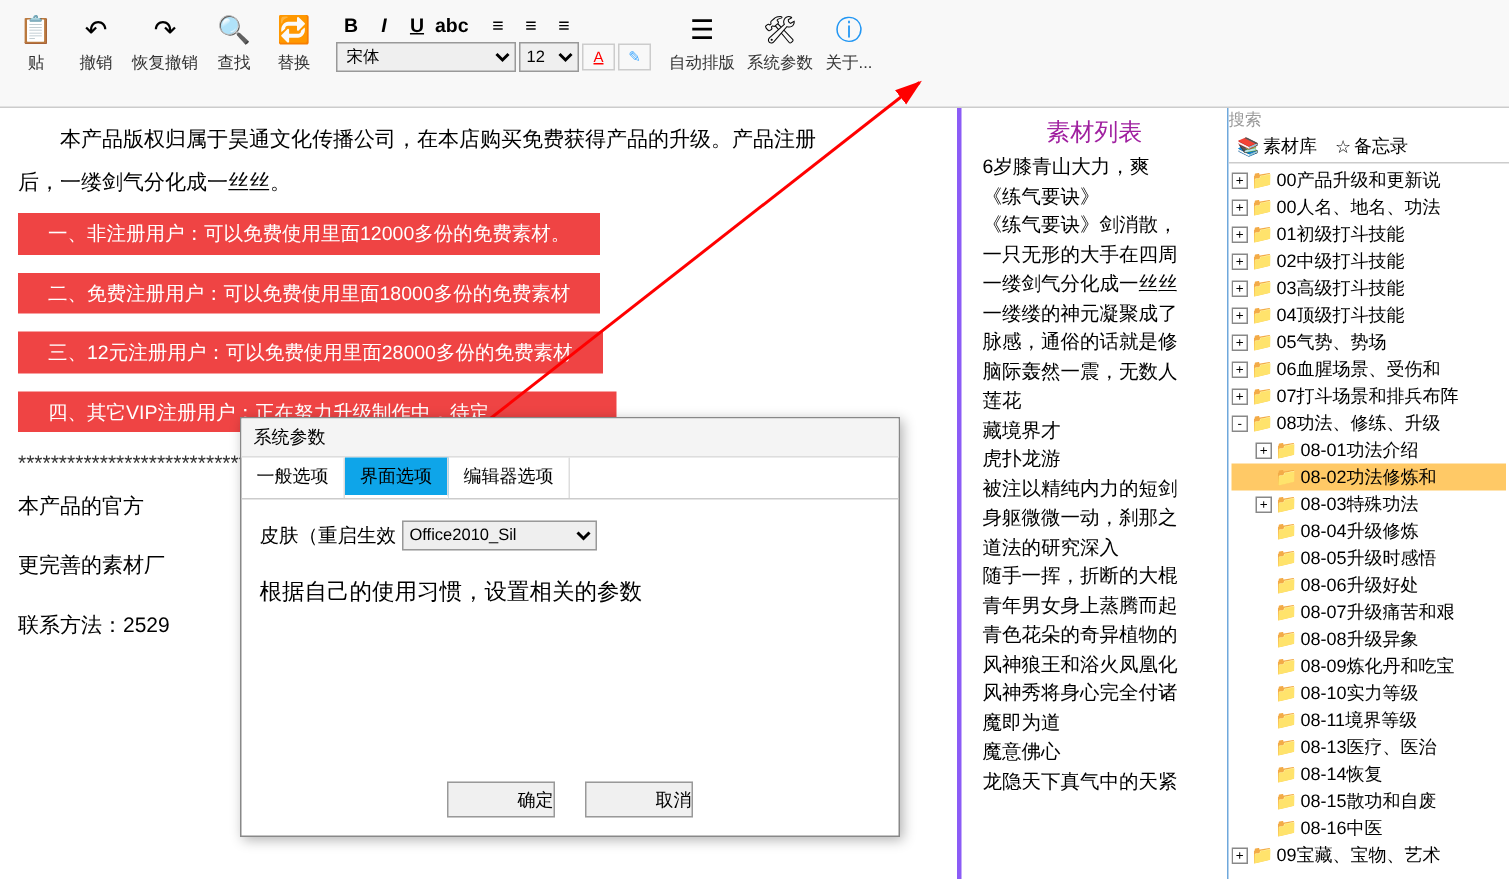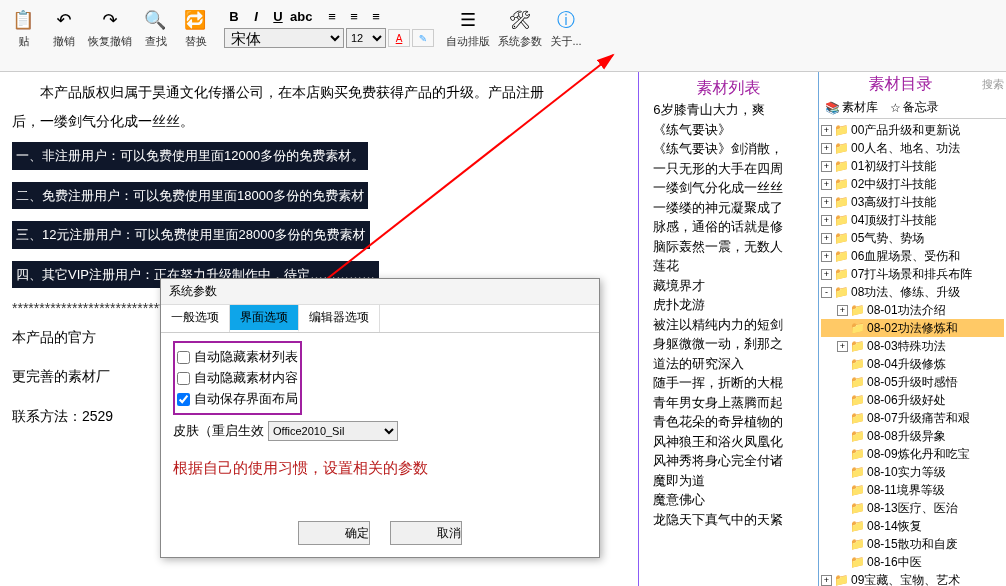--- a/index.html
+++ b/index.html
@@ -3,28 +3,28 @@
 <meta charset="utf-8">
 <style>
 * { box-sizing: border-box; margin: 0; padding: 0; }
 body { font-family: "Microsoft YaHei", SimSun, sans-serif; font-size: 12px; background: #fff; overflow: hidden; width: 1006px; height: 586px; position: relative; }
 .toolbar { display: flex; align-items: flex-start; padding: 2px 4px; border-bottom: 1px solid #ccc; height: 72px; background: #f8f8f8; }
 .tool-group { display: flex; flex-direction: column; align-items: center; margin: 0 4px; padding-top: 6px; }
 .tool-icon { width: 32px; height: 24px; display: flex; align-items: center; justify-content: center; font-size: 18px; }
 .tool-label { font-size: 11px; color: #333; margin-top: 2px; }
 .format-bar { display: flex; align-items: center; gap: 2px; }
 .fmt-btn { width: 20px; height: 20px; border: none; background: transparent; font-weight: bold; font-size: 13px; }
-.font-select { width: 120px; height: 20px; border: 1px solid #999; font-size: 15px; padding: 0 2px; }
+.font-select { width: 120px; height: 20px; border: 1px solid #999; font-size: 11px; padding: 0 2px; }
 .size-select { width: 40px; height: 20px; border: 1px solid #999; font-size: 11px; }
 .color-btn { width: 22px; height: 18px; border: 1px solid #ccc; display: inline-flex; align-items: center; justify-content: center; font-size: 10px; }
 .main { display: flex; height: 514px; }
 .editor { flex: 1; padding: 8px 12px; position: relative; overflow: hidden; }
 .editor p { font-size: 14px; line-height: 1.8; margin-bottom: 4px; }
-.notice-line { background: #0f172a; color: #fff; padding: 2px 4px; display: inline-block; margin: 4px 0; font-size: 13px; }
-.side-left { width: 180px; border-left: 1px solid #8b5cf6; padding: 4px 2px; overflow: hidden; font-family: Liberation Mono, monospace; }
+.notice-line { background: #ef4444; color: #fff; padding: 2px 20px; display: inline-block; margin: 4px 0; font-size: 13px; }
+.side-left { width: 180px; border-left: 3px solid #8b5cf6; padding: 4px 2px; overflow: hidden; }
 .side-right { width: 188px; border-left: 1px solid #6fa8dc; overflow: hidden; }
 .panel-title { color: #a020a0; font-size: 16px; font-weight: normal; text-align: center; padding: 2px 0; }
 .side-left p { font-size: 13px; line-height: 1.5; white-space: nowrap; overflow: hidden; margin-left: 12px; }
 .tabs-row { display: flex; border-bottom: 1px solid #ccc; font-size: 12px; }
 .tab { padding: 2px 6px; display: flex; align-items: center; gap: 2px; }
 .tree { padding: 2px; font-size: 12px; line-height: 1.5; }
 .tree-item { display: flex; align-items: center; white-space: nowrap; overflow: hidden; }
 .tree-item .exp { width: 11px; height: 11px; border: 1px solid #888; display: inline-flex; align-items: center; justify-content: center; font-size: 9px; margin-right: 2px; line-height: 1; }
 .tree-item .folder { color: #1e90ff; margin-right: 2px; }
 .tree-item.l1 { padding-left: 16px; }
@@ -33,21 +33,21 @@
 .dialog-title { padding: 4px 8px; font-size: 12px; background: #f4f4f4; border-bottom: 1px solid #ddd; }
 .dialog-tabs { display: flex; border-bottom: 1px solid #ccc; font-size: 12px; }
 .dialog-tab { padding: 4px 10px; border-right: 1px solid #ddd; }
 .dialog-tab.active { border-bottom: 2px solid #fff; background: #0ea5e9; }
 .dialog-body { padding: 8px 12px; }
 .chk-row { display: flex; align-items: center; margin: 3px 0; font-size: 13px; }
 .chk-row input { margin-right: 4px; }
 .chk-group { border: 2px solid #a020a0; padding: 2px; display: inline-block; }
 .skin-row { margin-top: 6px; font-size: 13px; display: flex; align-items: center; gap: 4px; }
 .skin-select { width: 130px; height: 20px; border: 1px solid #999; font-size: 11px; }
-.hint { color: #b91c1c; font-size: 15px; margin-top: 18px; }
+.hint { color: #000000; font-size: 15px; margin-top: 18px; }
 .dialog-btns { position: absolute; bottom: 12px; left: 0; right: 0; display: flex; justify-content: center; gap: 20px; }
 .dialog-btns button { width: 72px; height: 24px; border: 1px solid #999; background: #f0f0f0; font-size: 12px; text-align: right; }
 .divider { font-size: 14px; color: #333; margin: 4px 0; }
 svg.arrow-svg { position: absolute; left: 0; top: 0; pointer-events: none; z-index: 5; }
 </style>
 </head>
 <body>
 
 <div class="toolbar">
   <div class="tool-group">
@@ -139,21 +139,20 @@
         <p>风神狼王和浴火凤凰化</p>
         <p>风神秀将身心完全付诸</p>
         <p>魔即为道</p>
         <p>魔意佛心</p>
         <p>龙隐天下真气中的天紧</p>
       </div>
   </div>
 
   <div class="side-right">
     <div style="display:flex;align-items:center">
-      <div class="panel-title" style="flex:1">素材目录</div>
       <span style="font-size:11px;color:#999;padding-right:2px">搜索</span>
     </div>
     <div class="tabs-row">
       <div class="tab">📚<span>素材库</span></div>
       <div class="tab">☆<span>备忘录</span></div>
     </div>
     <div class="tree" id="tree">
         <div class="tree-item l0">
           <span class="exp">+</span>
           <span class="folder">📁</span>
@@ -298,34 +297,20 @@
 </svg>
 
 <div class="dialog">
   <div class="dialog-title">系统参数</div>
   <div class="dialog-tabs">
     <div class="dialog-tab">一般选项</div>
     <div class="dialog-tab active">界面选项</div>
     <div class="dialog-tab">编辑器选项</div>
   </div>
   <div class="dialog-body">
-    <div class="chk-group">
-      <div class="chk-row">
-          <input type="checkbox" style="">
-          <span>自动隐藏素材列表</span>
-        </div>
-      <div class="chk-row">
-          <input type="checkbox" style="">
-          <span>自动隐藏素材内容</span>
-        </div>
-      <div class="chk-row">
-          <input type="checkbox" checked="" style="">
-          <span>自动保存界面布局</span>
-        </div>
-    </div>
     <div class="skin-row">
       <span>皮肤（重启生效</span>
       <select class="skin-select"><option>Office2010_Sil</option></select>
     </div>
     <div class="hint">根据自己的使用习惯，设置相关的参数</div>
   </div>
   <div class="dialog-btns">
     <button>确定</button>
     <button>取消</button>
   </div>

